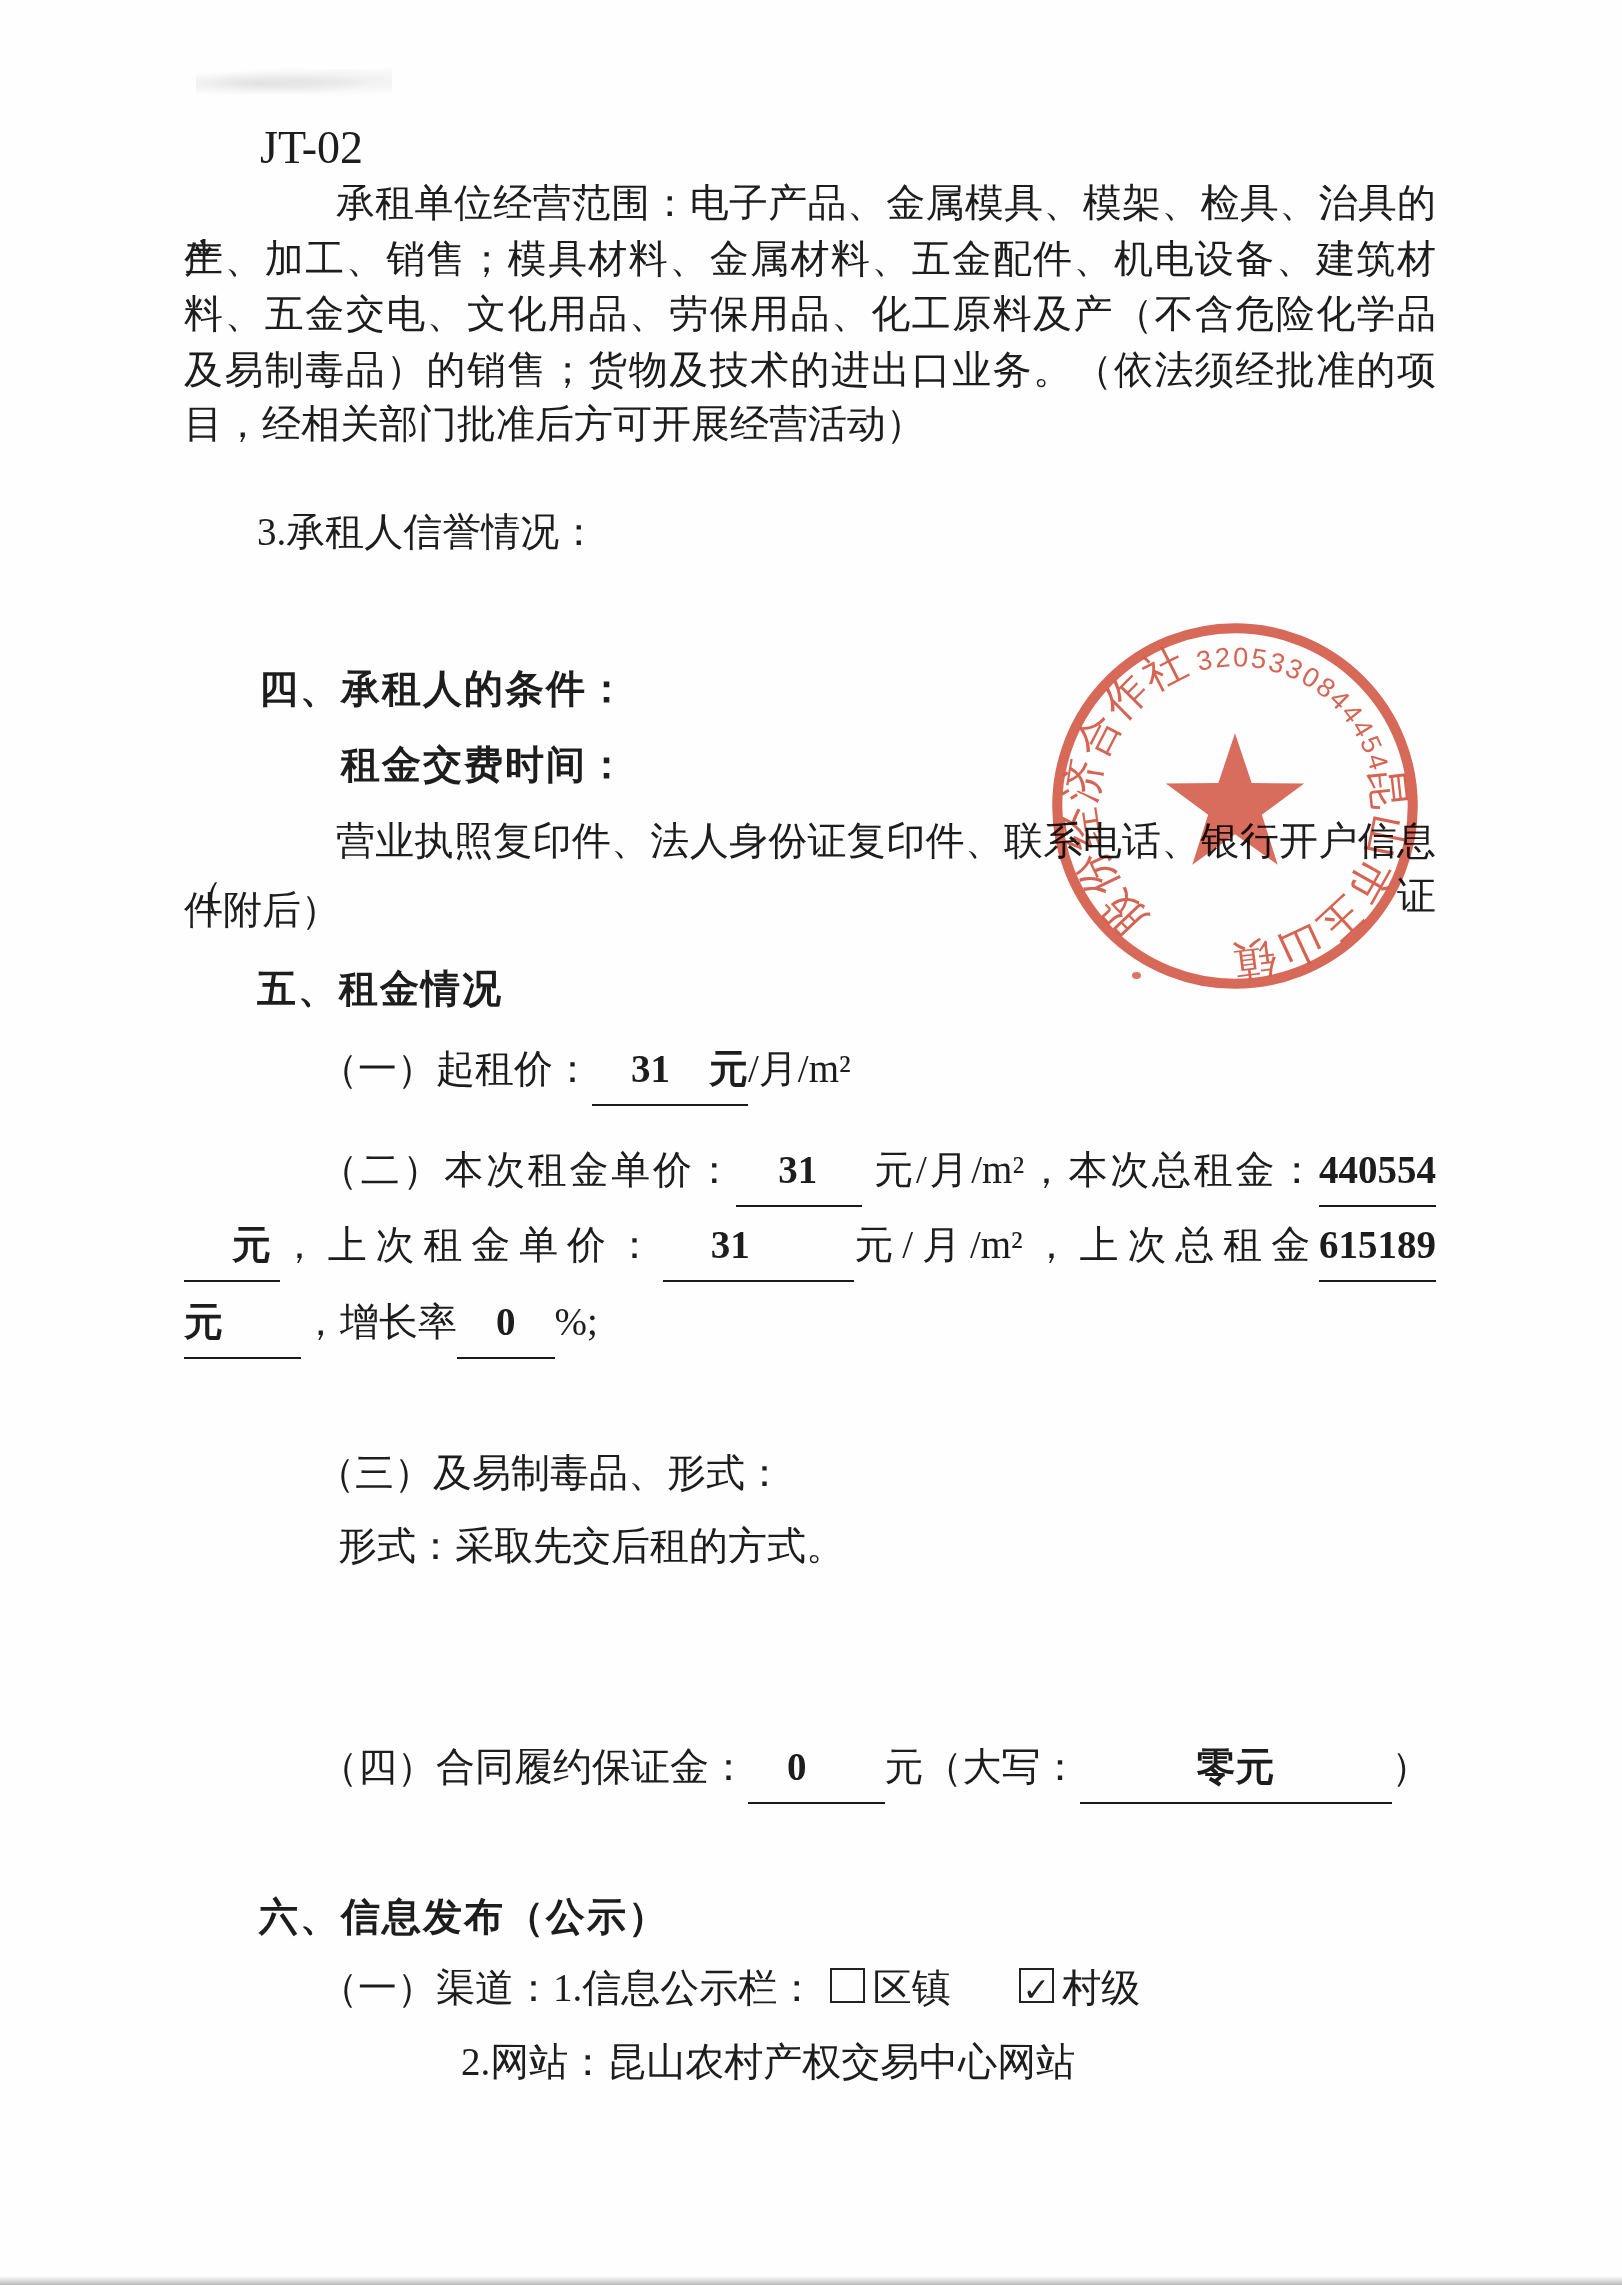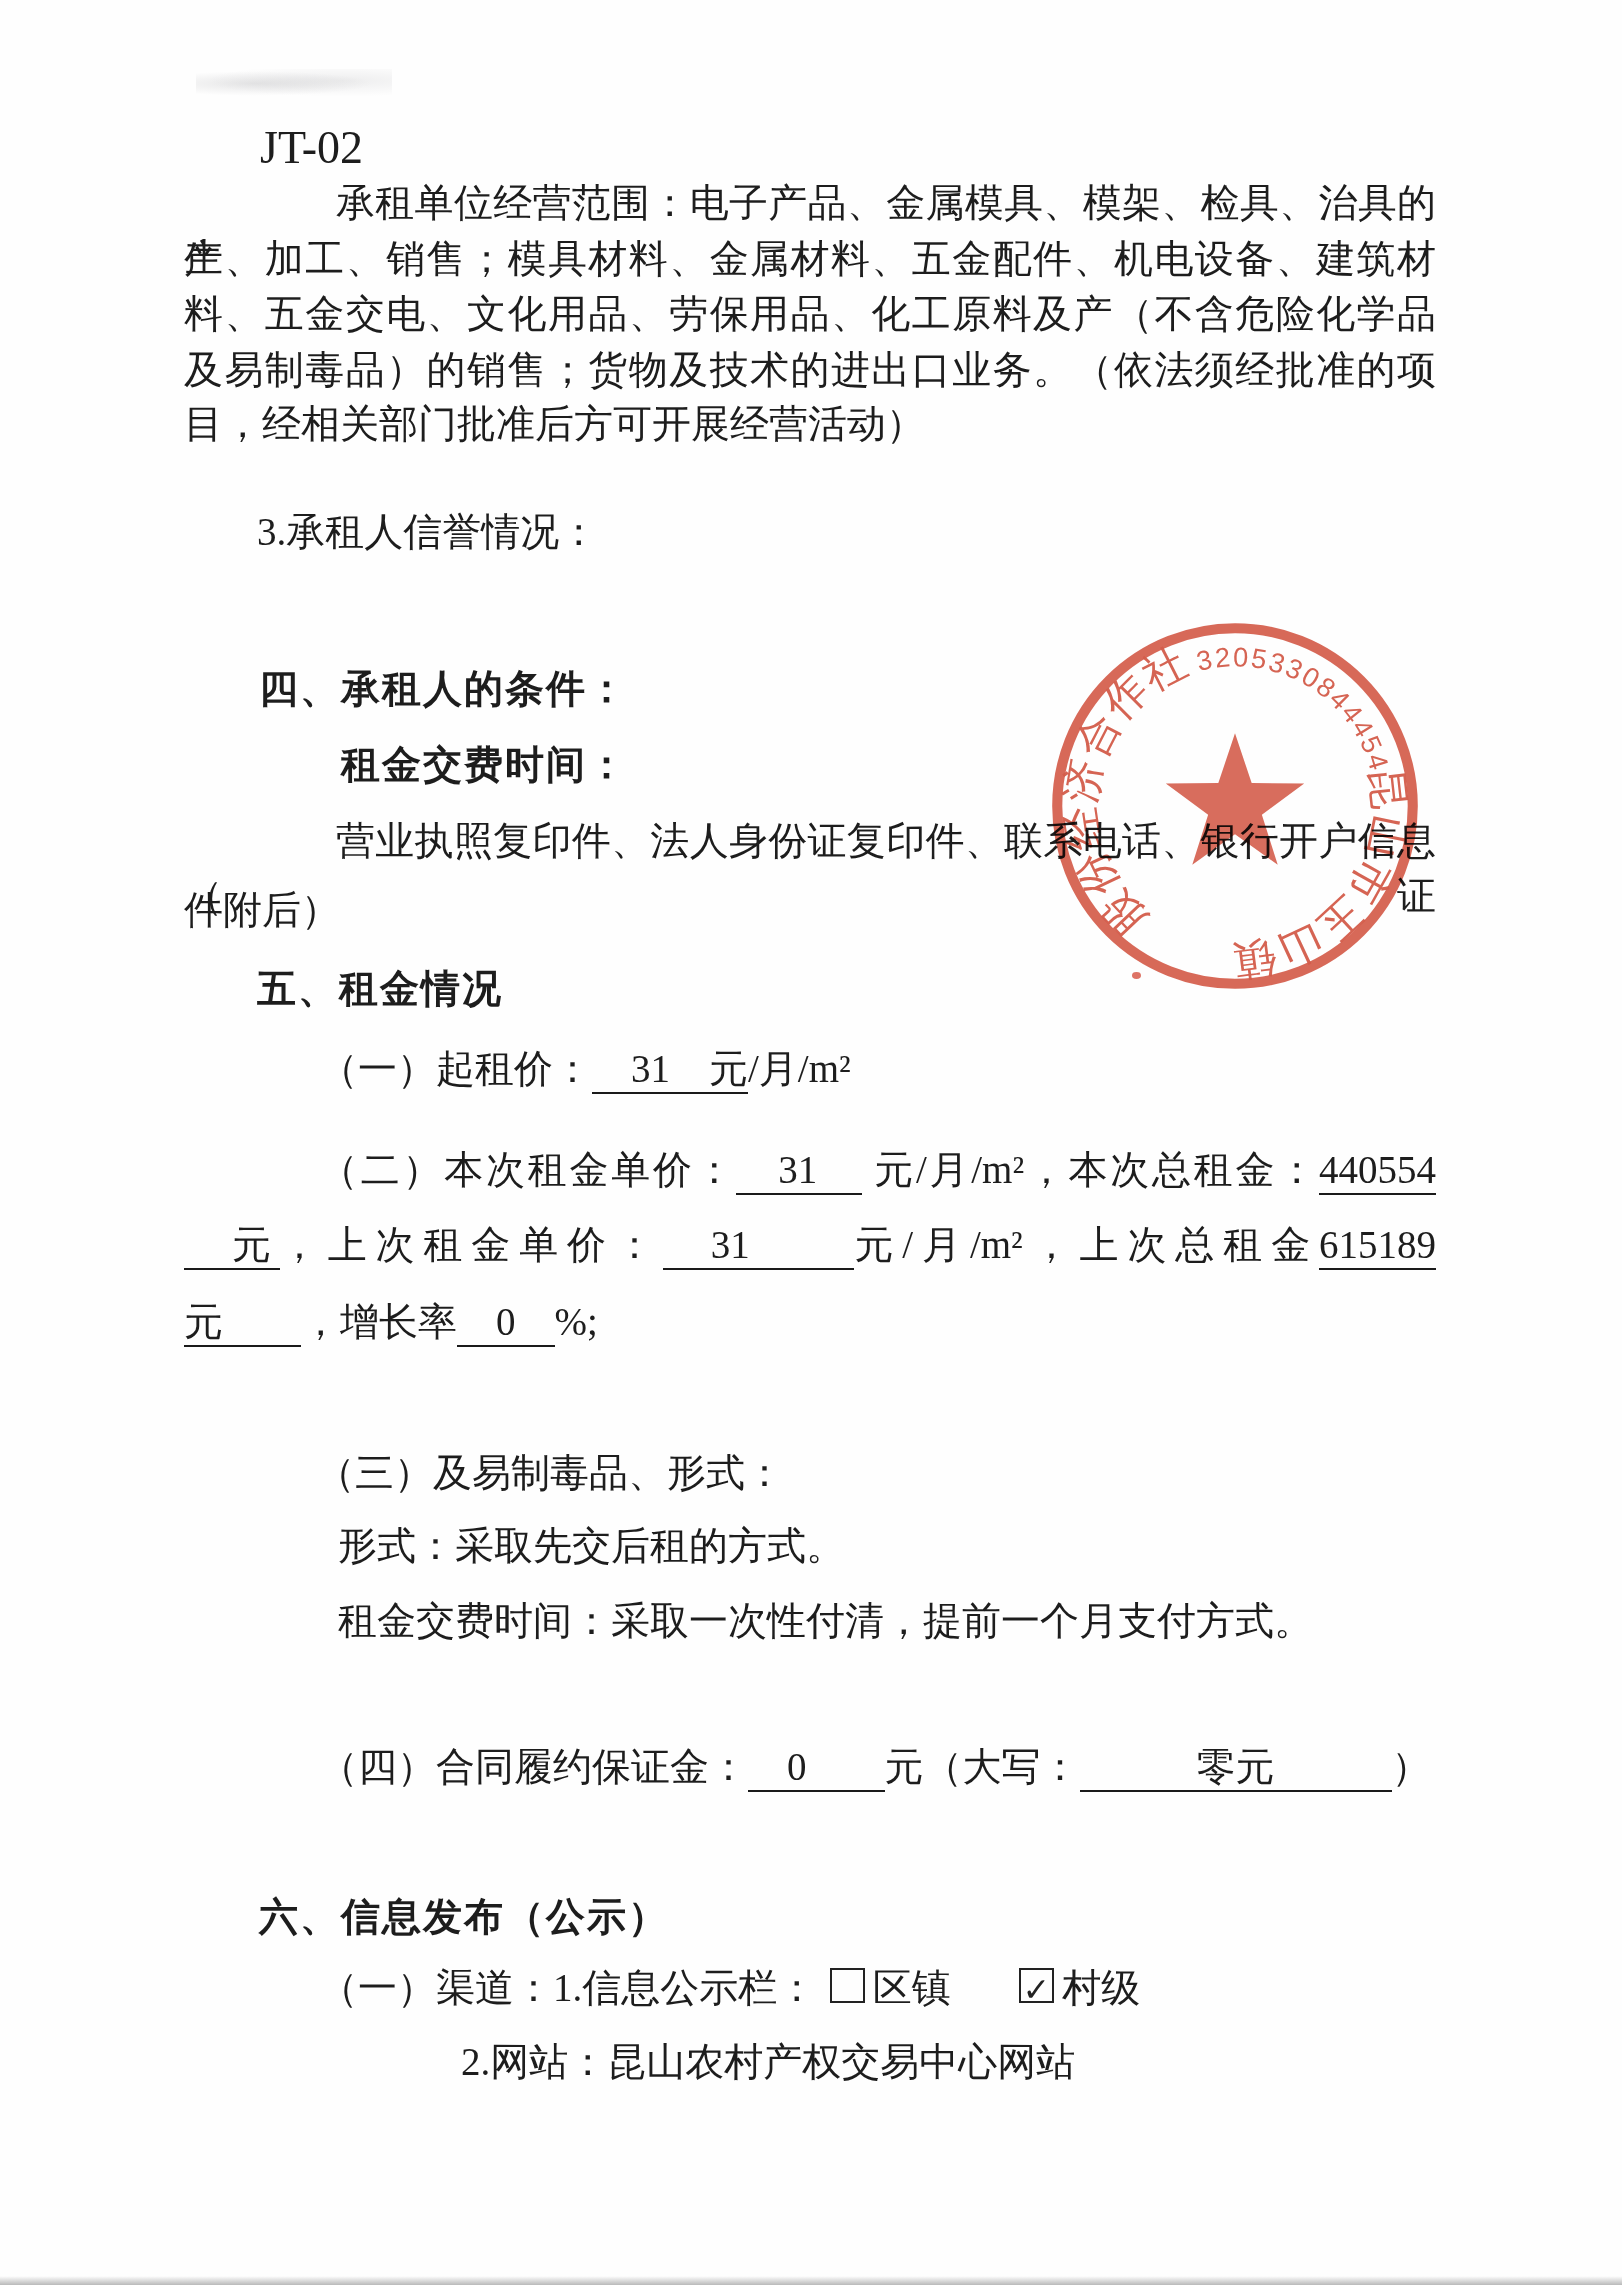--- a/index.html
+++ b/index.html
@@ -36,21 +36,22 @@
     font-family:"Liberation Sans", sans-serif;
     font-weight:bold;
     letter-spacing:2px;
   }
   .code{
     font-size:46px;
     font-family:Liberation Serif, serif;
   }
   .u{
     border-bottom:2.9px solid #1a1a1a;
-    padding-bottom:2px;
+    padding-bottom:14px;
+    font-weight:bold;
   }
   .cb{
     display:inline-block;
     width:31px;height:31px;
     border:2.9px solid #222;
     vertical-align:-2px;
     margin:0 7.8px 0 13.7px;
     position:relative;
     text-align:center;
   }
@@ -129,21 +130,20 @@
   <div class="line full" style="left:184px;top:1217px;">
     <span class="u">　元</span><span>，上次租金单价：</span><span class="u">　31　　</span><span>元/月/m²，上次总租金</span><span class="u">615189</span>
   </div>
 
   <div class="line" style="left:184px;top:1294px;">
     <span class="u">元　　</span><span>，增长率</span><span class="u">　0　</span><span>%;</span>
   </div>
 
   <div class="line" style="left:316px;top:1445px;">（三）及易制毒品、形式：</div>
   <div class="line" style="left:338px;top:1518px;">形式：采取先交后租的方式。</div>
-  <div class="line" style="left:338px;top:1593px;">租金交费时间：采取一次性付清，提前一个月支付方式。</div>
 
   <div class="line" style="left:319px;top:1739px;">
     <span>（四）合同履约保证金：</span><span class="u">　0　　</span><span>元（大写：</span><span class="u">　　　零元　　　</span><span>）</span>
   </div>
 
   <div class="line hd" style="left:259px;top:1889px;">六、信息发布（公示）</div>
 
   <div class="line" style="left:319px;top:1960px;">
     <span>（一）渠道：1.信息公示栏：</span><span class="cb"></span><span>区镇</span><span class="optgap"></span><span class="cb"><span class="tick">✓</span></span><span>村级</span>
   </div>

